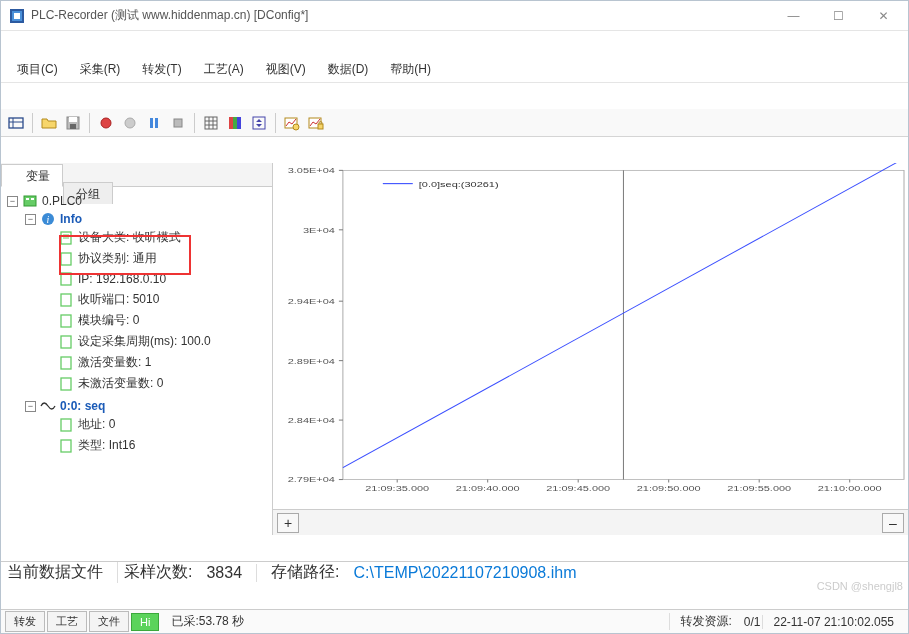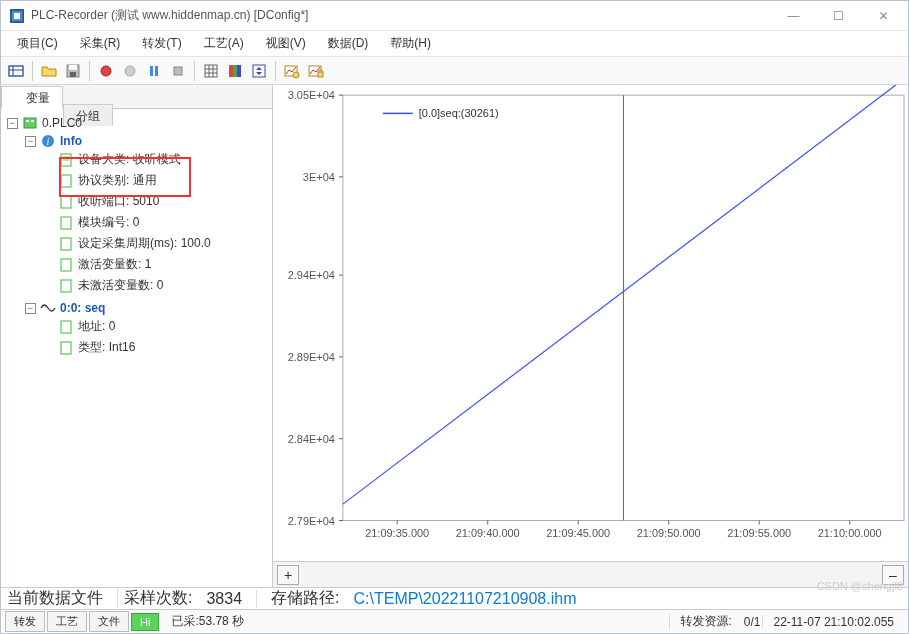--- a/index.html
+++ b/index.html
@@ -1,17 +1,17 @@
 <!DOCTYPE html>
 <html><head>
   <meta charset="utf-8">
   <style>
     * { box-sizing: border-box; margin: 0; padding: 0; }
     body { font-family: "Microsoft YaHei", "Segoe UI", sans-serif; font-size: 12px; background: #fff; color: #333; }
-    .window { width: 909px; height: 634px; border: 1px solid #b8c4d0; display: flex; flex-direction: column; background: #fff; }
+    .window { width: 909px; height: 634px; border: 1px solid #b8c4d0; display: flex; flex-direction: column; background: #fff; gap: 26px; }
     .titlebar { height: 30px; background: #fff; display: flex; align-items: center; padding: 0 2px 0 8px; border-bottom: 1px solid #e5e5e5; }
     .titlebar .app-icon { width: 16px; height: 16px; margin-right: 6px; display:inline-flex; align-items:center; justify-content:center; }
     .titlebar .title { flex: 1; font-size: 12px; color: #555; }
     .winbtns { display: flex; }
     .winbtn { width: 45px; height: 28px; display: flex; align-items: center; justify-content: center; color: #888; font-size: 12px; }
     .menubar { height: 26px; display: flex; align-items: center; padding: 0 6px; gap: 2px; border-bottom: 1px solid #e5e5e5; }
     .menuitem { padding: 3px 10px; font-size: 12px; color: #333; border-radius: 2px; }
     .toolbar { height: 28px; display: flex; align-items: center; padding: 0 4px; gap: 2px; border-bottom: 1px solid #d5d5d5; background: #f9f9f9; }
     .tbtn { width: 22px; height: 22px; display: flex; align-items: center; justify-content: center; border-radius: 2px; }
     .tsep { width: 1px; height: 20px; background: #ccc; margin: 0 3px; }
@@ -225,20 +225,31 @@
                       </div>
                     </li>
                   <li>
                       <div class="tnode">
                         <span class="expander blank"></span>
                         <span class="ticon">
                           <svg class="icon" viewBox="0 0 16 16">
                             <rect x="3" y="2" width="10" height="12" fill="#fff" stroke="#6c6" stroke-width="1.3"></rect>
                           </svg>
                         </span>
+                        <span>IP: 192.168.0.10</span>
+                      </div>
+                    </li>
+                  <li>
+                      <div class="tnode">
+                        <span class="expander blank"></span>
+                        <span class="ticon">
+                          <svg class="icon" viewBox="0 0 16 16">
+                            <rect x="3" y="2" width="10" height="12" fill="#fff" stroke="#6c6" stroke-width="1.3"></rect>
+                          </svg>
+                        </span>
                         <span>收听端口: 5010</span>
                       </div>
                     </li>
                   <li>
                       <div class="tnode">
                         <span class="expander blank"></span>
                         <span class="ticon">
                           <svg class="icon" viewBox="0 0 16 16">
                             <rect x="3" y="2" width="10" height="12" fill="#fff" stroke="#6c6" stroke-width="1.3"></rect>
                           </svg>

